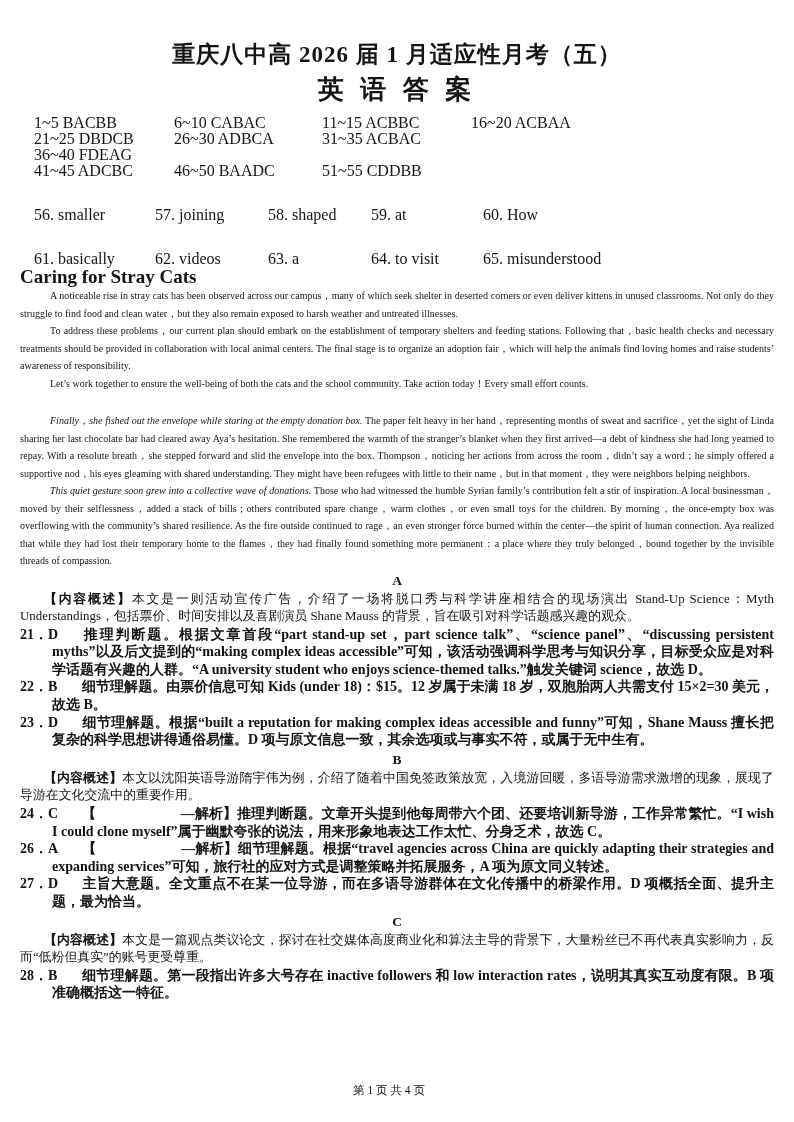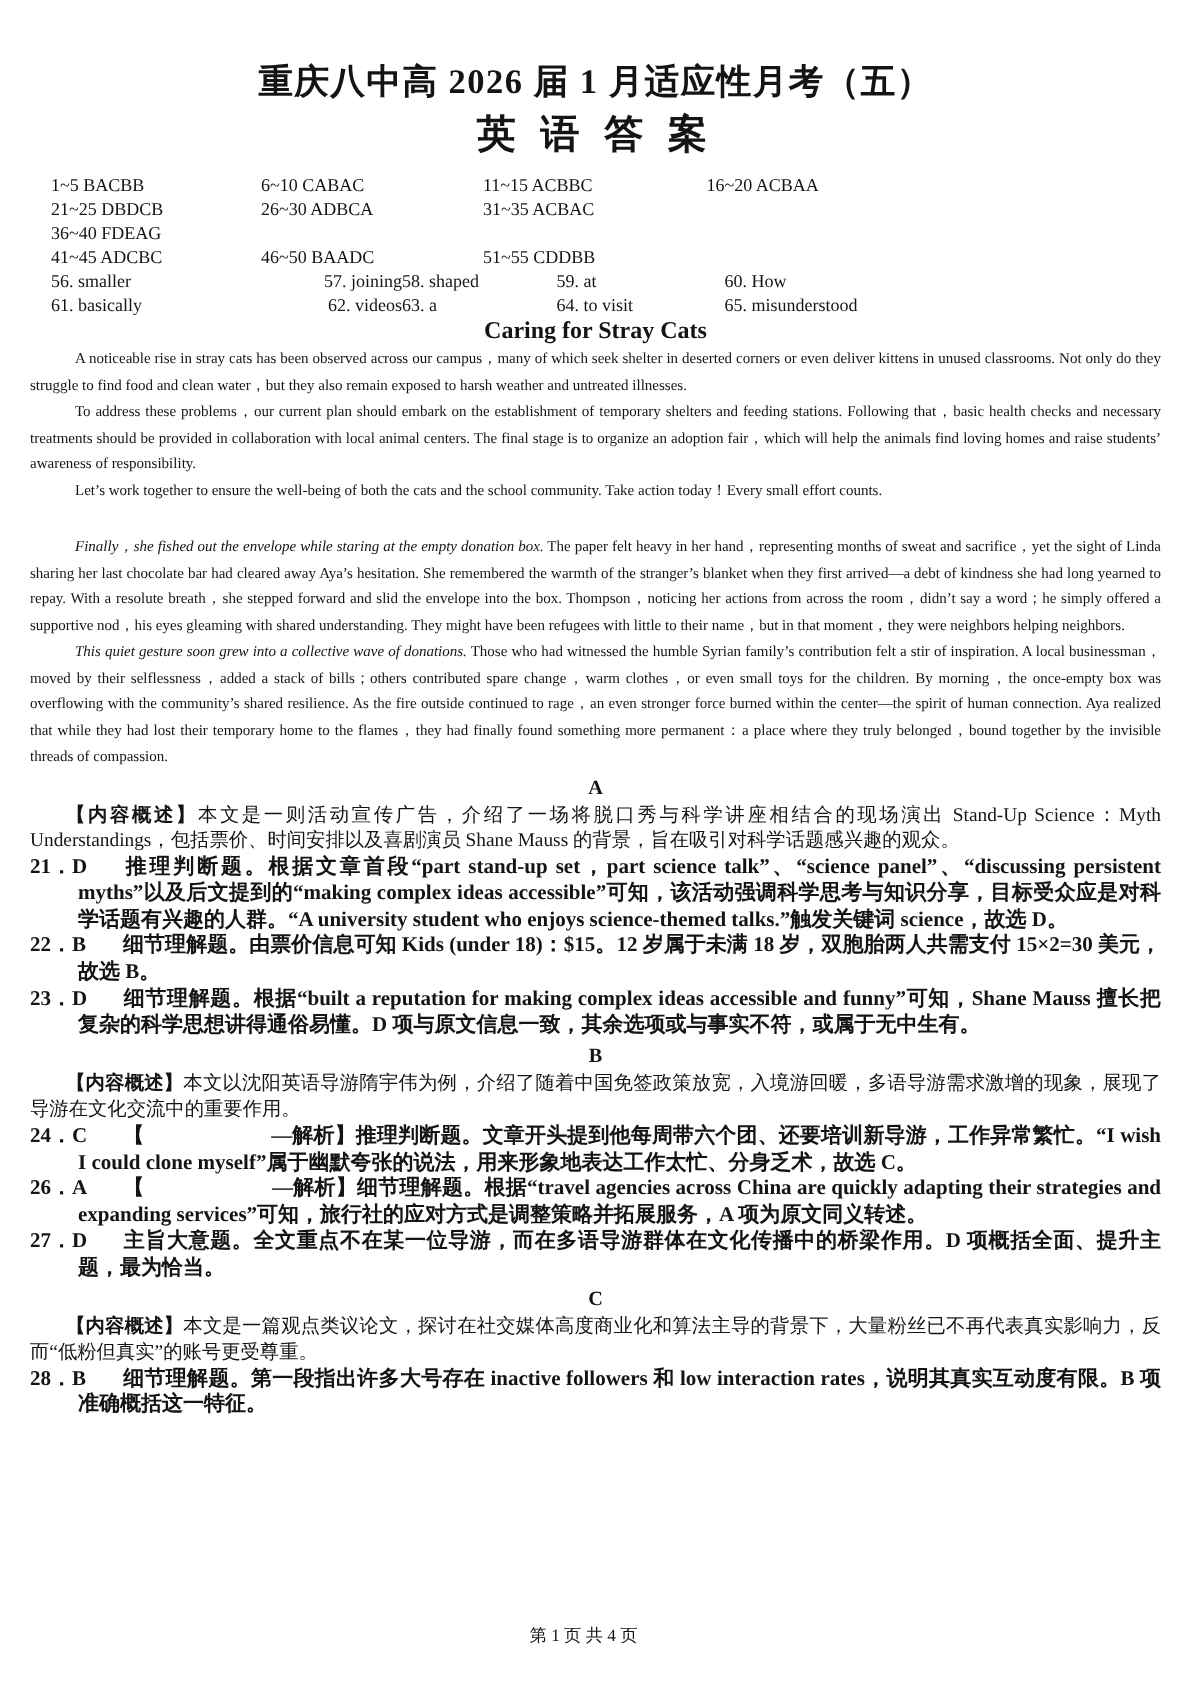--- a/index.html
+++ b/index.html
@@ -11,26 +11,26 @@
     font-family:"Liberation Serif","DejaVu Serif",serif;
   }
   .doc-title {
     margin:0 0 4px 0; text-align:center;
     font-size:23px; font-weight:bold; letter-spacing:1px; line-height:30px;
   }
   .doc-subtitle {
     margin:0 0 9px 0; text-align:center;
     font-size:26px; font-weight:bold; letter-spacing:5px; line-height:32px;
   }
-  .ansblock { margin-left:14px; font-size:12px; }
+  .ansblock { margin-left:14px; font-size:16px; }
   .ansrow { line-height:16px; white-space:nowrap; }
   .ansrow span { display:inline-block; }
   .c1 { width:140px; } .c2 { width:148px; } .c3 { width:149px; }
-  .w1 { width:121px; } .w2 { width:113px;text-align:right; } .w3 { width:103px; } .w4 { width:112px; }
-  .essay-title { margin:1px 0; text-align:center; font-weight:bold; font-size:16px; line-height:18px; }
+  .w1 { width:121px;margin-top:28px; } .w2 { width:113px; } .w3 { width:103px; } .w4 { width:112px; }
+  .essay-title { margin:1px 0; text-align:left; font-weight:bold; font-size:19px; line-height:18px; }
   .para { margin:0; font-size:10px; line-height:17.5px; text-align:justify; text-indent:30px; }
   .para i { font-style:italic; }
   .blank { height:20px; }
   .sec-heading { margin:1px 0; text-align:center; font-weight:bold; font-size:13.5px; line-height:19px; }
   .summary { margin:0; font-size:12.9px; line-height:17.6px; text-align:justify; text-indent:24px; }
   .summary b { font-weight:bold; }
   .qitem { margin:0; font-size:14px; line-height:17.6px; text-align:justify; padding-left:32px; text-indent:-32px;font-weight:bold; }
   .qnum { display:inline-block; width:62px; text-indent:0; }
   .page-footer { position:absolute; left:0; right:16px; bottom:24px; text-align:center; font-size:11.5px; color:#141414; }
 </style>

